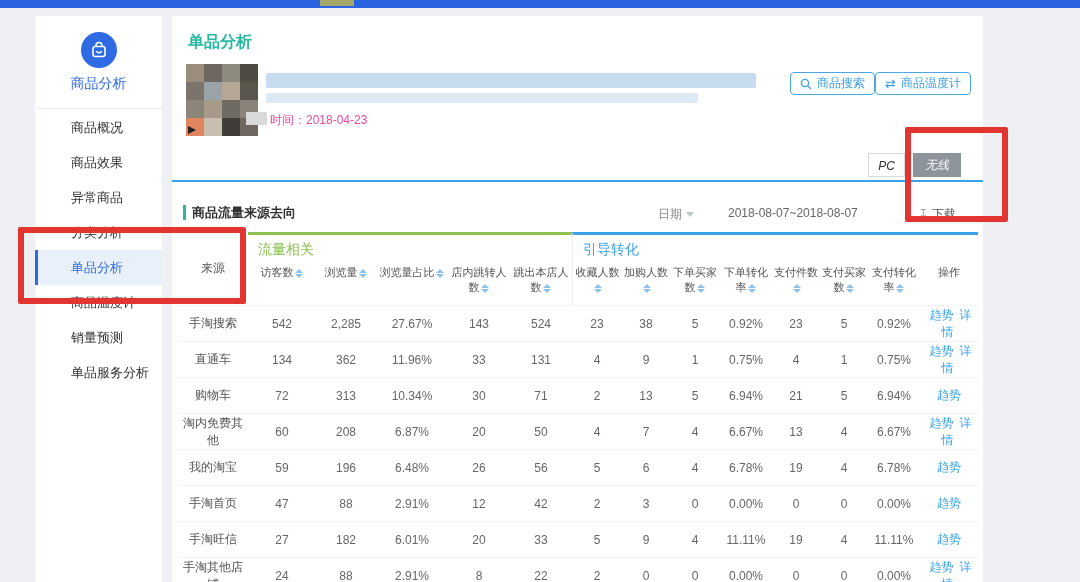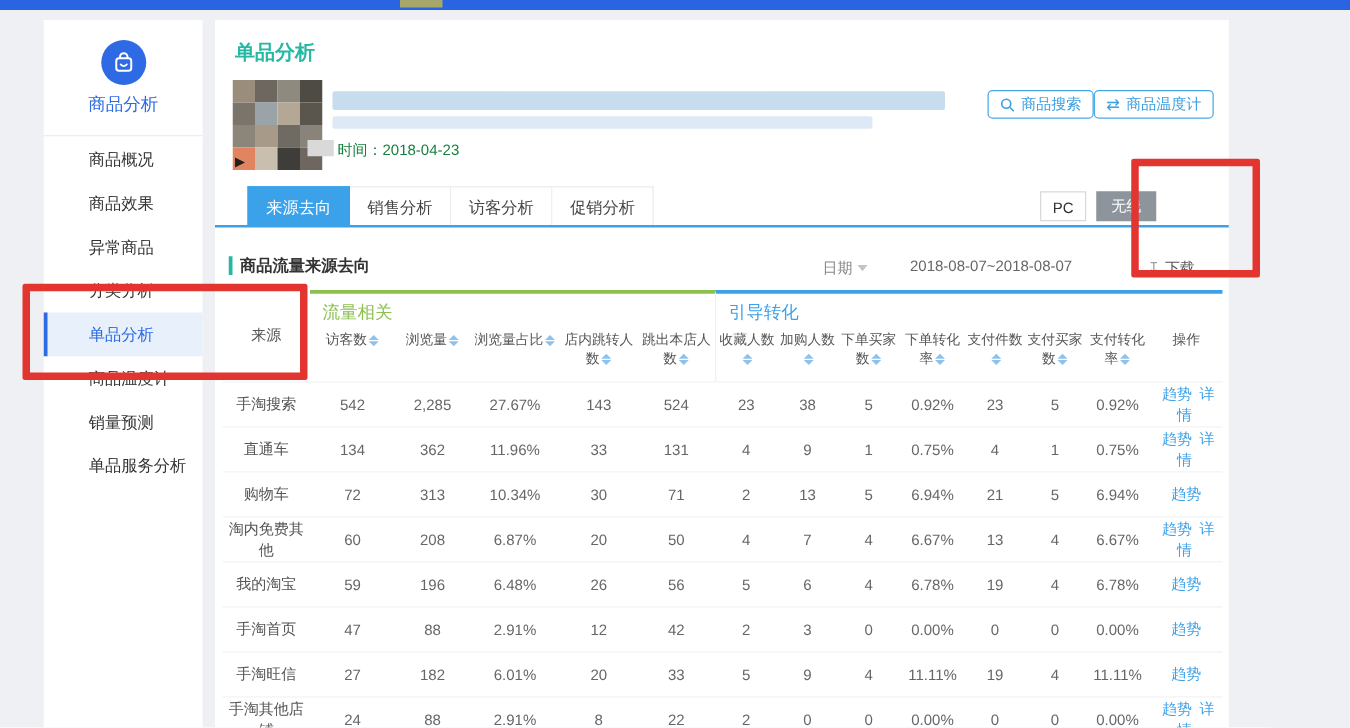--- a/index.html
+++ b/index.html
@@ -22,36 +22,36 @@
 
   
   .main { position:absolute; left:172px; top:16px; width:811px; bottom:0; background:#fff; }
   .page-title { position:absolute; left:16px; top:16px; color:#26b8a2; font-size:16px; font-weight:bold; }
 
   
   .mosaic { position:absolute; left:14px; top:48px; width:72px; height:72px; }
   .blur-strip1 { position:absolute; left:94px; top:57px; width:490px; height:15px; background:#c7dcef; border-radius:2px; }
   .blur-strip2 { position:absolute; left:94px; top:77px; width:432px; height:10px; background:#dde9f4; border-radius:2px; }
   .blur-chip { position:absolute; left:74px; top:96px; width:21px; height:13px; background:#d9d9d9; }
-  .time-text { position:absolute; left:98px; top:96px; color:#15803d; font-size:12px; }
+  .time-text { position:absolute; left:98px; top:96px; color:#ec4899; font-size:12px; }
 
   .btn-outline { position:absolute; top:56px; height:23px; display:flex; align-items:center; gap:5px; padding:0 9px; border:1px solid #49a9e8; border-radius:4px; color:#3b9fe0; font-size:12px; background:#fff; cursor:pointer; }
   .btn-search { left:618px; }
   .btn-thermo { left:703px; }
   .swap-glyph { font-size:13px; line-height:1; }
 
   
   .tabs { position:absolute; left:26px; top:133px; display:flex; }
   .tab { height:31px; line-height:31px; padding:0 14px; font-size:13px; color:#444; background:#fff; border:1px solid #ececec; border-bottom:none; border-left:none; cursor:pointer; }
   .tab:first-child { border-left:1px solid #ececec; }
   .tab.active { background:#3ba1e9; color:#fff; border-color:#3ba1e9; }
   .tab-line { position:absolute; left:0; right:0; top:164px; height:2px; background:#3ba1e9; }
 
   
-  .toggle { position:absolute; left:660px; top:137px; display:flex; }
+  .toggle { position:absolute; left:696px; top:137px; display:flex;font-style:italic; }
   .tg { height:24px; line-height:24px; text-align:center; font-size:12px; cursor:pointer; }
   .tg-pc { width:37px; background:#fff; border:1px solid #d9d9d9; color:#333; }
   .tg-wl { width:48px; margin-left:8px; background:#8e949c; color:#fff; }
 
   
   .sec-bar { position:absolute; left:11px; top:189px; width:3px; height:15px; background:#26b8a2; }
   .sec-title { position:absolute; left:20px; top:188px; font-size:13px; font-weight:bold; color:#333; }
   .date-label { position:absolute; left:486px; top:190px; color:#888; cursor:pointer; }
   .caret-down { display:inline-block; width:0; height:0; border-left:4px solid transparent; border-right:4px solid transparent; border-top:5px solid #c0c4cc; margin-left:4px; vertical-align:middle; }
   .date-range { position:absolute; left:556px; top:190px; color:#666; }
@@ -146,26 +146,20 @@
       <circle cx="5" cy="5" r="3.6" stroke="#3b9fe0" stroke-width="1.3" fill="none"></circle>
       <line x1="8" y1="8" x2="11" y2="11" stroke="#3b9fe0" stroke-width="1.3"></line>
     </svg>
     <span>商品搜索</span>
   </div>
   <div class="btn-outline btn-thermo">
     <span class="swap-glyph">⇄</span>
     <span>商品温度计</span>
   </div>
 
-  <div class="tabs">
-      <div class="tab active">来源去向</div>
-      <div class="tab">销售分析</div>
-      <div class="tab">访客分析</div>
-      <div class="tab">促销分析</div>
-    </div>
   <div class="tab-line"></div>
 
   <div class="toggle">
     <div class="tg tg-pc">PC</div>
     <div class="tg tg-wl">无线</div>
   </div>
 
   <div class="sec-bar"></div>
   <div class="sec-title">商品流量来源去向</div>
   <div class="date-label">

